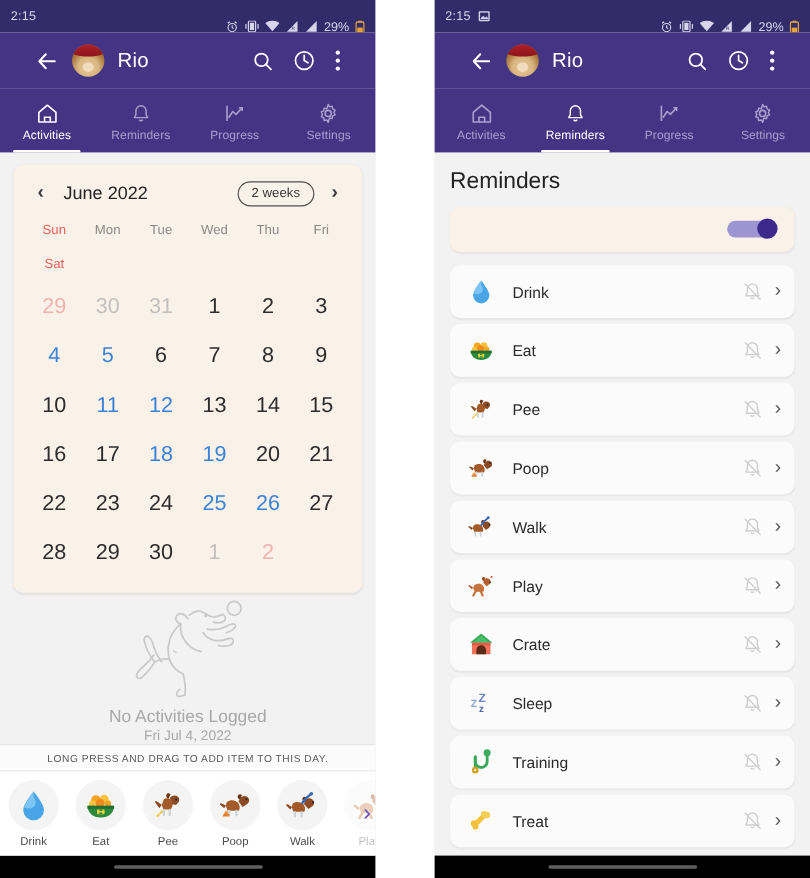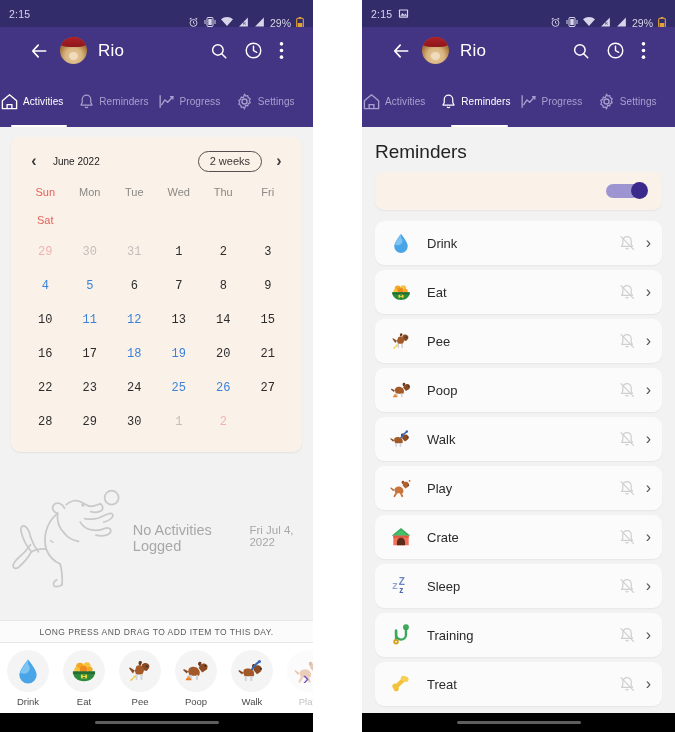--- a/index.html
+++ b/index.html
@@ -48,57 +48,57 @@
   .avatar::after {
     content:""; position:absolute; left:9px; top:15px; width:9px; height:8px;
     background:#f0dcbd; border-radius:50%;
   }
   .apptitle { color: #fff; font-size: 17px; letter-spacing: .2px; }
   .appbar-actions { margin-left: auto; display: flex; align-items: center; gap: 16px; }
 
   
   .tabbar { background: #443584; flex: 0 0 53px; display: flex; position: relative; }
   .tab {
-    flex: 1; display: flex; flex-direction: row;
-    align-items: center; gap: 4px;
+    flex: 1; display: flex; flex-direction: column;
+    align-items: center; justify-content: center; gap: 4px;
     color: #a8a0cf; cursor: pointer; position: relative; padding-top: 2px;
   }
   .tab.active { color: #ffffff; }
   .tab-label { font-size: 10px; letter-spacing: .1px; }
   .tab.active::after {
     content: ""; position: absolute; bottom: 0; left: 14%; width: 72%;
     height: 2.5px; background: #ffffff; border-radius: 2px;
   }
 
   
   .body-left { flex: 1; display: flex; flex-direction: column; background: #f2f2f2; min-height:0; }
   .cal-card {
     background: #faf1e9; margin: 10px 11px 0 11px; border-radius: 9px;
     padding: 11px 12px 13px 12px; box-shadow: 0 1px 2px rgba(0,0,0,.07);
   }
   .cal-head { display: flex; align-items: center; height: 26px; margin-bottom: 5px; }
   .cal-arrow { width: 22px; text-align: center; font-size: 16px; color: #3d3d3d; cursor: pointer; font-weight: 600; }
-  .cal-month { font-size: 10px; color: #232323; margin-left: 8px; }
+  .cal-month { font-size: 15px; color: #232323; margin-left: 8px; }
   .cal-pill {
     margin-left: auto; margin-right: 6px; border: 1.2px solid #55504d;
     border-radius: 20px; padding: 3px 11px 4px; font-size: 11px; color: #3b3734; cursor: pointer;
   }
   .cal-grid { display: grid; grid-template-columns: repeat(6, 1fr); }
   .dow { text-align: center; font-size: 11px; color: #8b8885; padding: 7px 0 9px; }
   .dow.wknd-sun, .dow.wknd-sat { color: #e8615a; }
-  .day { text-align: center; font-size: 12px; color: #2c2c2c; padding: 10px 0; cursor: pointer; font-family: Liberation Mono, monospace; }
+  .day { text-align: center; font-size: 18px; color: #2c2c2c; padding: 10px 0; cursor: pointer; }
   .day.sun { color: #3b82d9; }
   .day.sat { color: #3b82d9; }
   .day.out { color: #c2bfbc; }
   .day.out.sun { color: #f1b3ae; }
   .day.out.sat { color: #f1b3ae; }
 
   
   .empty {
-    flex: 1; display: flex; 
+    flex: 1; display: flex; flex-direction: column;
     align-items: center; justify-content: center; gap: 2px; min-height: 0;
   }
   .empty-title { font-size: 14.5px; color: #a8a8a8; margin-top: 4px; }
   .empty-date { font-size: 11.5px; color: #a8a8a8; }
   .dogart { width: 150px; height: 125px; }
 
   .hint-bar {
     background: #fbfbfb; border-top: 1px solid #e6e6e6; border-bottom: 1px solid #e6e6e6;
     text-align: center; font-size: 8.5px; color: #5a5a5a;
     letter-spacing: .45px; padding: 6px 14px 5px; flex: 0 0 auto;

